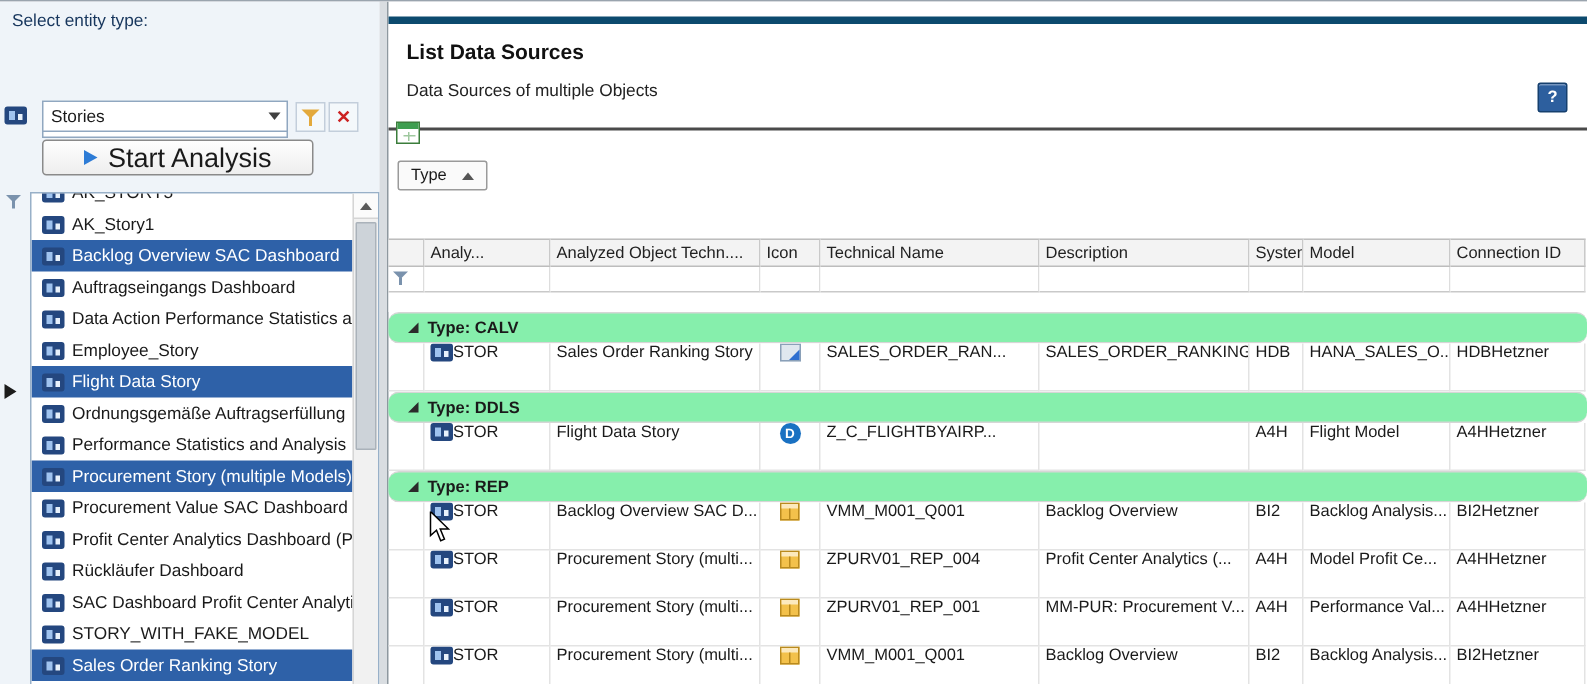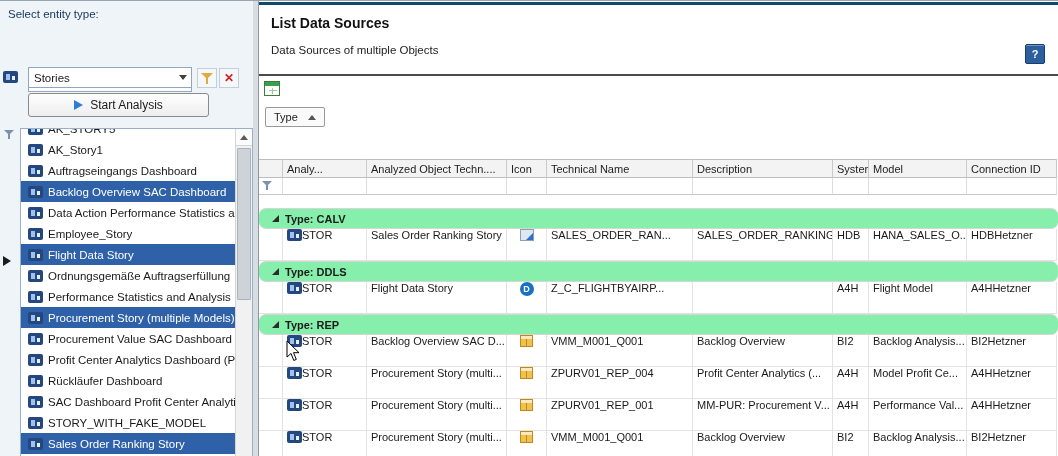--- a/index.html
+++ b/index.html
@@ -20,21 +20,21 @@
   .icon-story::before{content:"";position:absolute;left:3px;top:3px;width:4px;height:6px;background:#9fc3ef;}
   .icon-story::after{content:"";position:absolute;left:9px;top:5px;width:3px;height:4px;background:#e8f1fb;}
   .combo-row-icon{position:absolute;left:3px;top:70px;}
   .tool-btn{position:absolute;width:20px;height:20px;border:1px solid #c3cedb;background:#f4f8fb;display:flex;align-items:center;justify-content:center;box-sizing:border-box;}
   .btn-funnel{left:197px;top:67px;}
   .btn-clear{left:219px;top:67px;color:#cc2222;font-weight:bold;font-size:12px;}
   .funnel-gold{position:relative;width:12px;height:11px;}
   .funnel-gold::before{content:"";position:absolute;left:0;top:0;width:0;height:0;border-left:6px solid transparent;border-right:6px solid transparent;border-top:6px solid #e3a93c;}
   .funnel-gold::after{content:"";position:absolute;left:5px;top:5px;width:2px;height:6px;background:#e3a93c;}
   .start-btn{position:absolute;left:28px;top:92px;width:181px;height:24px;border:1px solid #8a8a8a;border-radius:3px;
-             background:linear-gradient(#fefefe,#eeeeee);display:flex;align-items:center;justify-content:center;gap:7px;font-size:12px;box-sizing:border-box;}
+             background:linear-gradient(#fefefe,#eeeeee);display:flex;align-items:center;justify-content:center;gap:7px;font-size:18px;box-sizing:border-box;}
   .play-icon{width:0;height:0;border-top:5px solid transparent;border-bottom:5px solid transparent;border-left:9px solid #2e7cd6;}
   .gutter-funnel{position:absolute;left:4px;top:129px;}
   .funnel-gray{position:relative;width:11px;height:10px;}
   .funnel-gray::before{content:"";position:absolute;left:0;top:0;width:0;height:0;border-left:5px solid transparent;border-right:5px solid transparent;border-top:5px solid #7a92ad;}
   .funnel-gray::after{content:"";position:absolute;left:4px;top:4px;width:2px;height:5px;background:#7a92ad;}
   .row-marker{position:absolute;left:3px;top:255px;width:0;height:0;border-top:5px solid transparent;border-bottom:5px solid transparent;border-left:8px solid #1c1c1c;}
 
   .story-list{position:absolute;left:20px;top:127px;width:233px;height:329px;background:#fff;border:1px solid #98b0c8;box-sizing:border-box;overflow:hidden;}
   .list-items{position:absolute;left:0;top:-11px;right:17px;}
   .list-item{height:21px;display:flex;align-items:center;gap:5px;padding-left:7px;white-space:nowrap;overflow:hidden;font-size:11.5px;}
@@ -42,21 +42,21 @@
   .scrollbar{position:absolute;right:0;top:0;bottom:0;width:17px;background:#f1f1f1;border-left:1px solid #d5d5d5;box-sizing:border-box;}
   .scroll-up{height:16px;border-bottom:1px solid #d5d5d5;background:#fbfbfb;display:flex;align-items:center;justify-content:center;}
   .scroll-up::after{content:"";width:0;height:0;border-left:4px solid transparent;border-right:4px solid transparent;border-bottom:5px solid #5a5a5a;}
   .scroll-thumb{position:absolute;left:1px;top:19px;width:14px;height:152px;background:#cdd3d9;border:1px solid #aab2ba;border-radius:1px;box-sizing:border-box;}
 
   
   .splitter{position:absolute;left:253px;top:0;width:5px;height:456px;background:#d9dde1;}
 
   
   .right-panel{position:absolute;left:258px;top:0;width:800px;height:456px;background:#fff;border-left:1px solid #8e989f;box-sizing:border-box;}
-  .header-band{position:absolute;left:0;top:1px;right:0;height:69px;background:#fff;border-top:3px solid #0c4a6e;border-bottom:2px solid #4a4a4a;padding-left:20px;}
+  .header-band{position:absolute;left:0;top:10px;right:0;height:69px;background:#fff;border-top:5px solid #0c4a6e;border-bottom:2px solid #4a4a4a;padding-left:20px;}
   .page-title{position:absolute;left:12px;top:10px;font-size:14px;font-weight:bold;color:#111;}
   .page-subtitle{position:absolute;left:12px;top:39px;font-size:11.5px;color:#222;}
   .help-btn{position:absolute;right:13px;top:39px;width:18px;height:18px;background:#2d5f9e;border:1px solid #16406e;border-radius:2px;
             color:#fff;font-weight:bold;font-size:11px;display:flex;align-items:center;justify-content:center;box-shadow:inset 0 1px 0 rgba(255,255,255,.35);}
   .icon-export{position:absolute;left:5px;top:80px;width:16px;height:15px;background:#fff;border:1px solid #3b7d3b;box-sizing:border-box;}
   .icon-export::before{content:"";position:absolute;left:0;top:0;right:0;height:4px;background:#3e9e4f;}
   .icon-export::after{content:"";position:absolute;left:4px;top:6px;width:8px;height:6px;
        background:linear-gradient(#9fc89f,#9fc89f) 0 2px/8px 1px no-repeat, linear-gradient(#9fc89f,#9fc89f) 3px 0/1px 6px no-repeat;}
   .group-chip{position:absolute;left:6px;top:106px;height:20px;padding:0 8px;background:#fafafa;border:1px solid #9a9a9a;border-radius:2px;
               display:flex;align-items:center;gap:10px;font-size:11px;box-sizing:border-box;}
@@ -121,27 +121,27 @@
     <div class="story-list">
       <div class="list-items">
           <div class="list-item">
             <span class="icon-story"></span>
             <span class="list-label">AK_STORY5</span>
           </div>
           <div class="list-item">
             <span class="icon-story"></span>
             <span class="list-label">AK_Story1</span>
           </div>
+          <div class="list-item selected">
+            <span class="icon-story"></span>
+            <span class="list-label">Backlog Overview SAC Dashboard</span>
+          </div>
           <div class="list-item">
             <span class="icon-story"></span>
             <span class="list-label">Auftragseingangs Dashboard</span>
-          </div>
-          <div class="list-item selected">
-            <span class="icon-story"></span>
-            <span class="list-label">Backlog Overview SAC Dashboard</span>
           </div>
           <div class="list-item">
             <span class="icon-story"></span>
             <span class="list-label">Data Action Performance Statistics an</span>
           </div>
           <div class="list-item">
             <span class="icon-story"></span>
             <span class="list-label">Employee_Story</span>
           </div>
           <div class="list-item selected">

